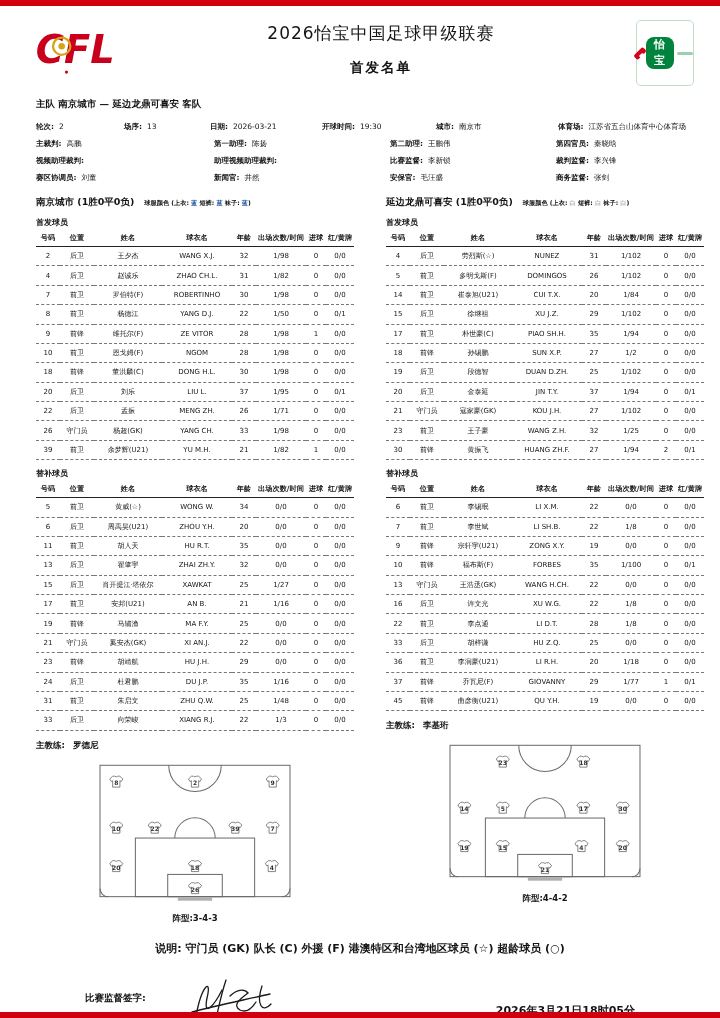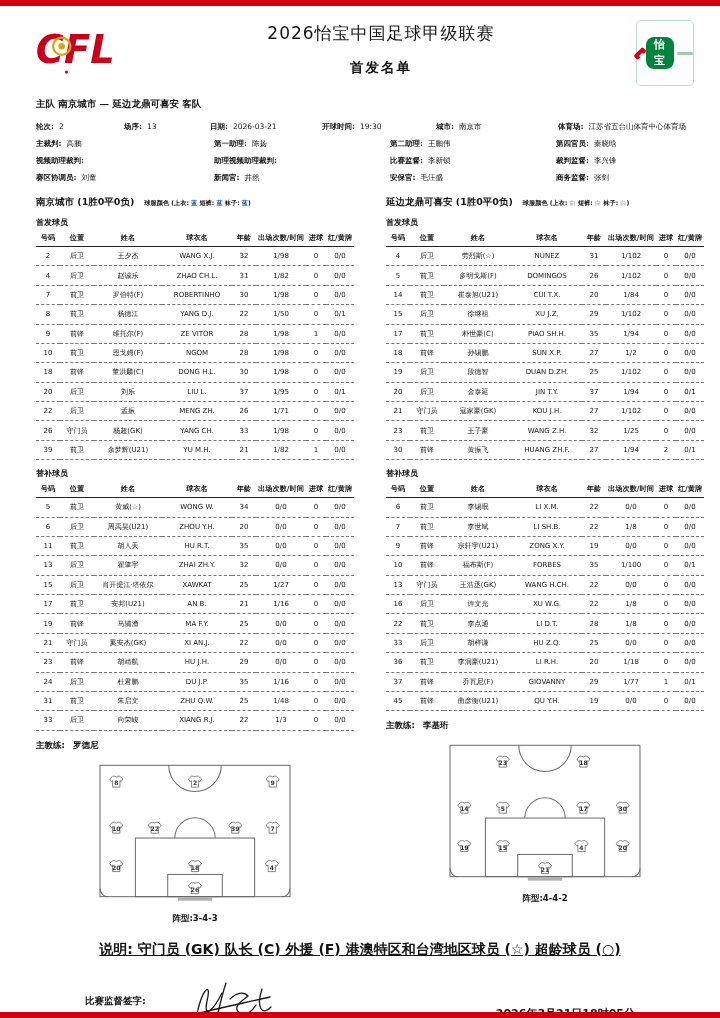--- a/index.html
+++ b/index.html
@@ -47,21 +47,21 @@
   .ptable td{padding:4.2px 0;border-bottom:1px dashed #777;text-align:center;white-space:nowrap;overflow:hidden;}
   .coach-line{font-size:8.5px;font-weight:700;margin-top:9px;}
   .coach-line .cname{margin-left:8px;}
 
   .pitch-wrap{display:flex;flex-direction:column;align-items:center;margin-top:12px;}
   svg.pitch{width:192px;height:140px;}
   .formation{font-size:8.5px;font-weight:600;margin-top:9px;}
   .formation .fval{margin-left:0;}
 
   
-  .notes{text-align:center;font-size:14px;font-weight:700;margin-top:16px;text-decoration:underline;}
+  .notes{text-align:center;font-size:11px;font-weight:700;margin-top:16px;}
   .signline{display:flex;align-items:center;margin:14px 85px 0 85px;height:58px;}
   .sig-label{font-size:9.5px;font-weight:700;}
   .sig-svg{margin-left:28px;}
   .sig-date{margin-left:auto;font-size:11px;font-weight:700;margin-top:24px;}
 </style>
 </head>
 <body>
 
 <div class="page">
   <div class="redbar top"></div>

